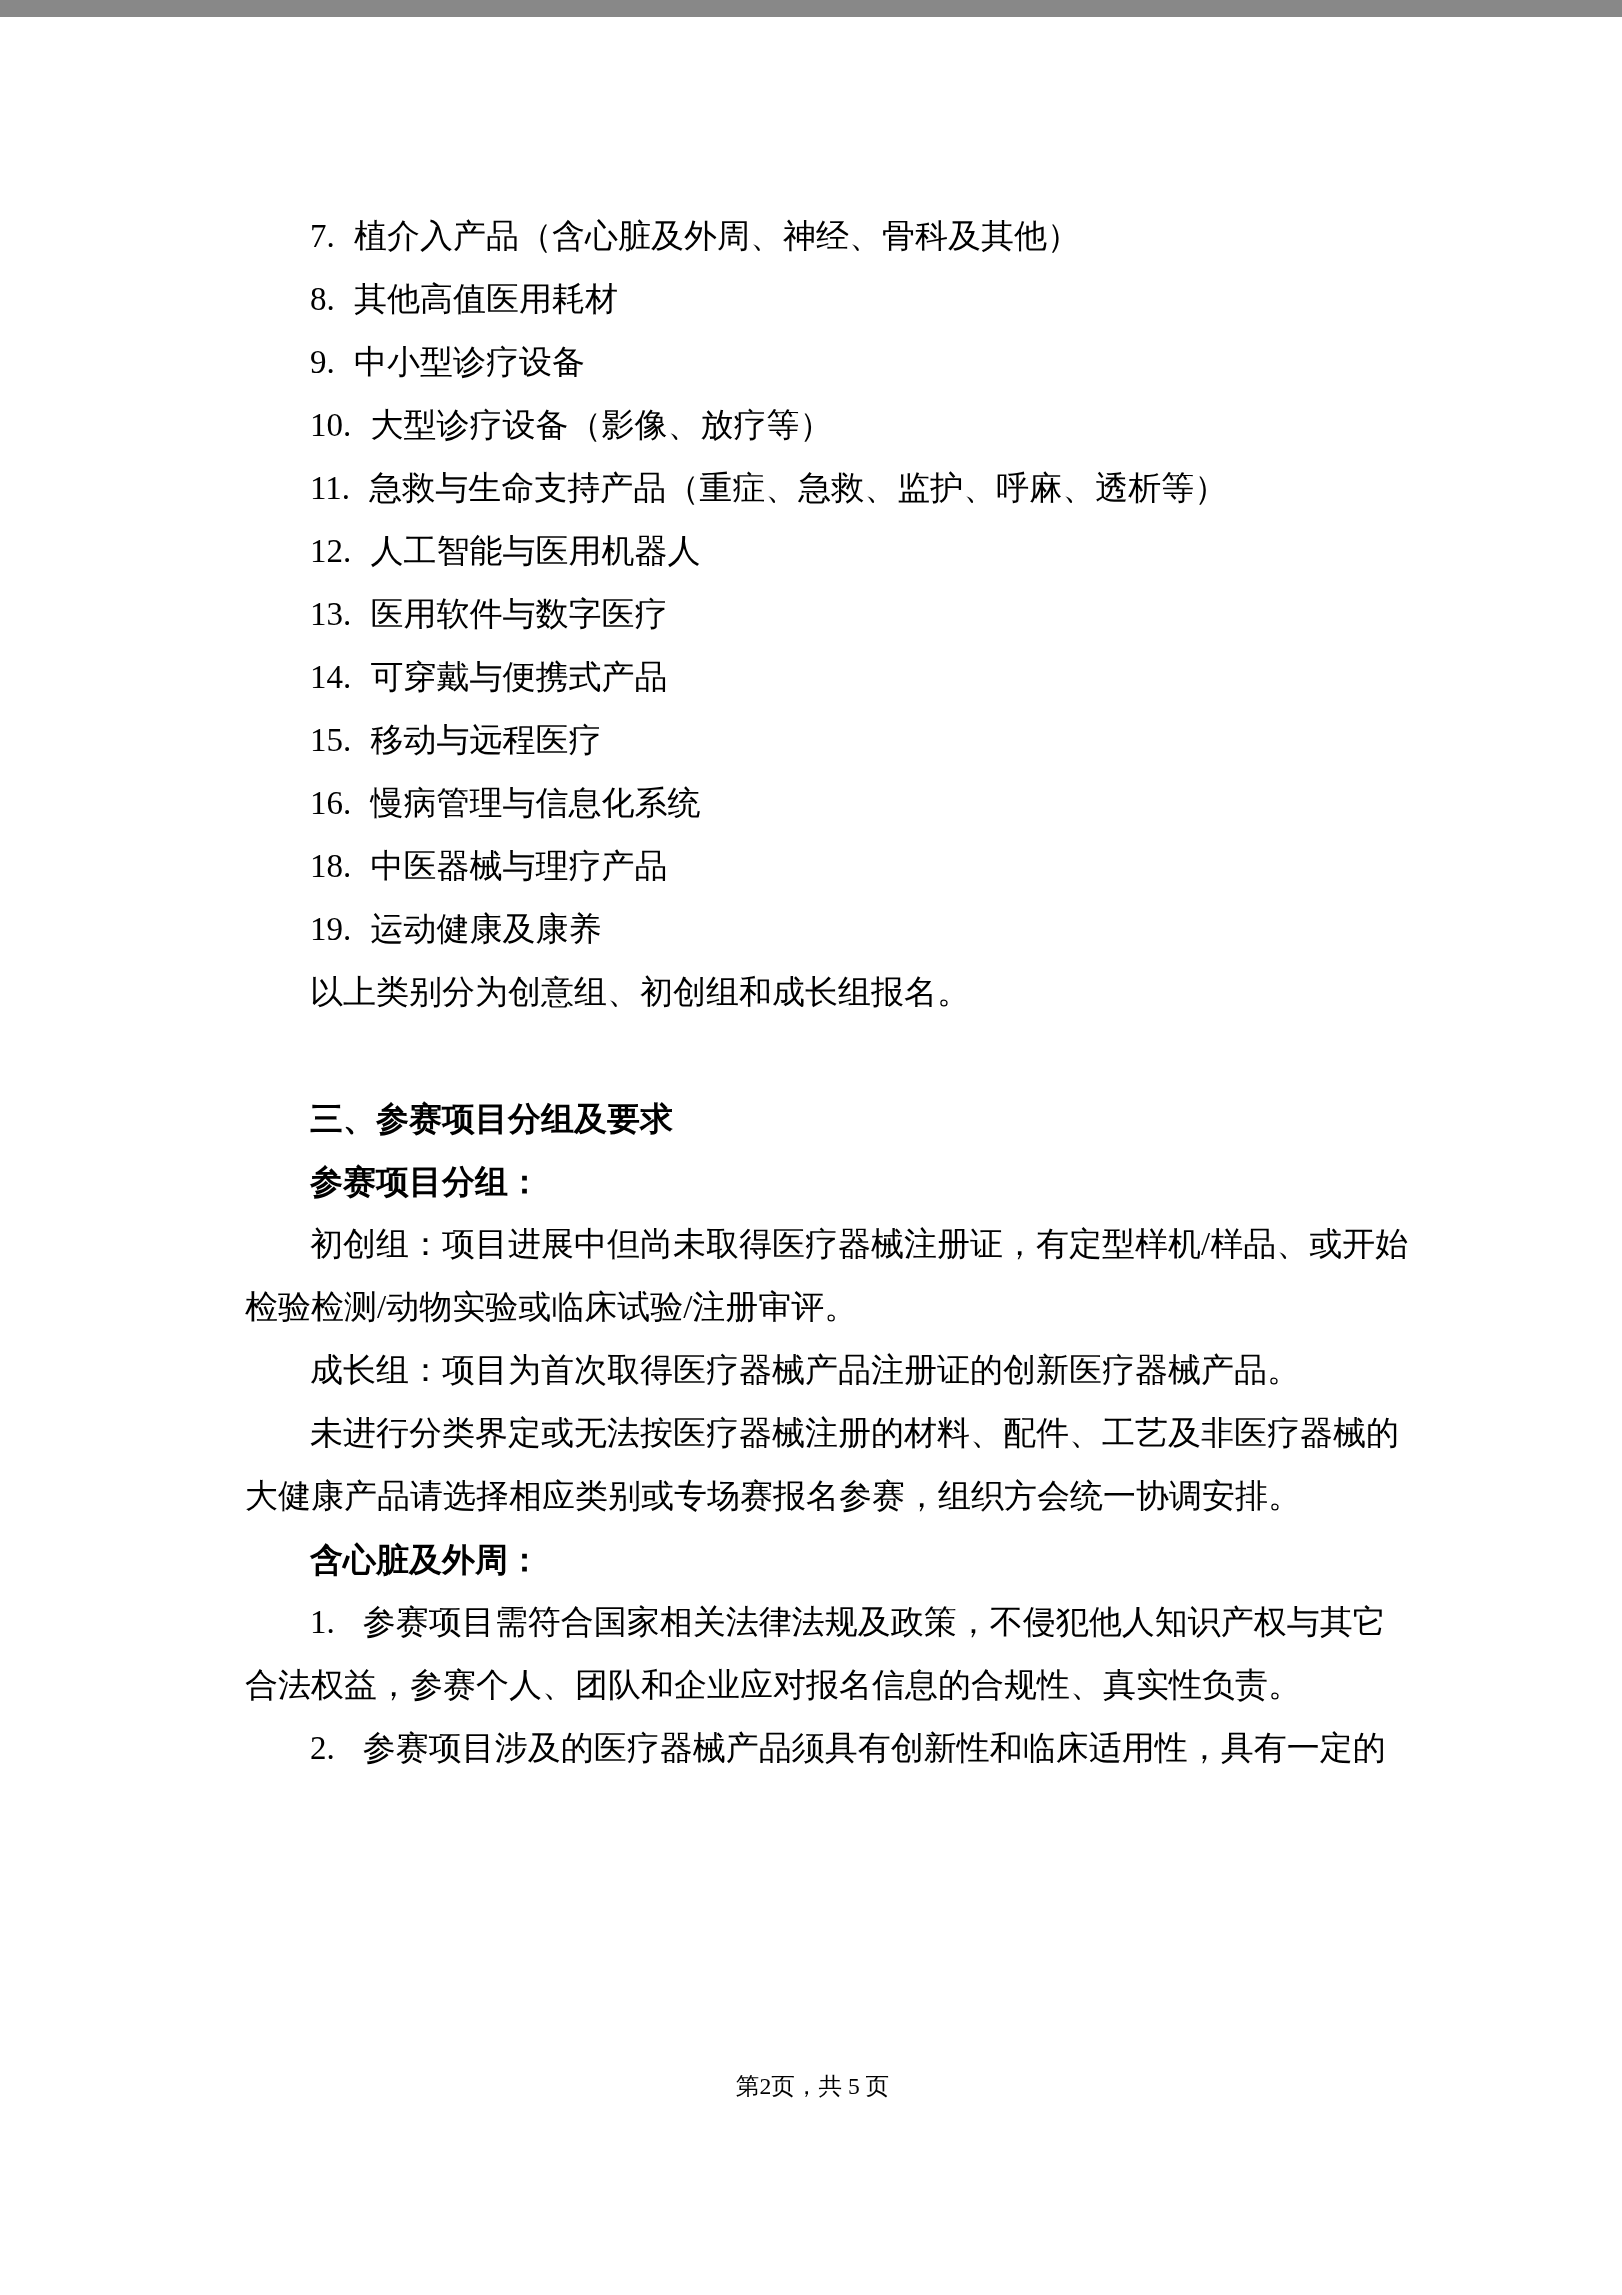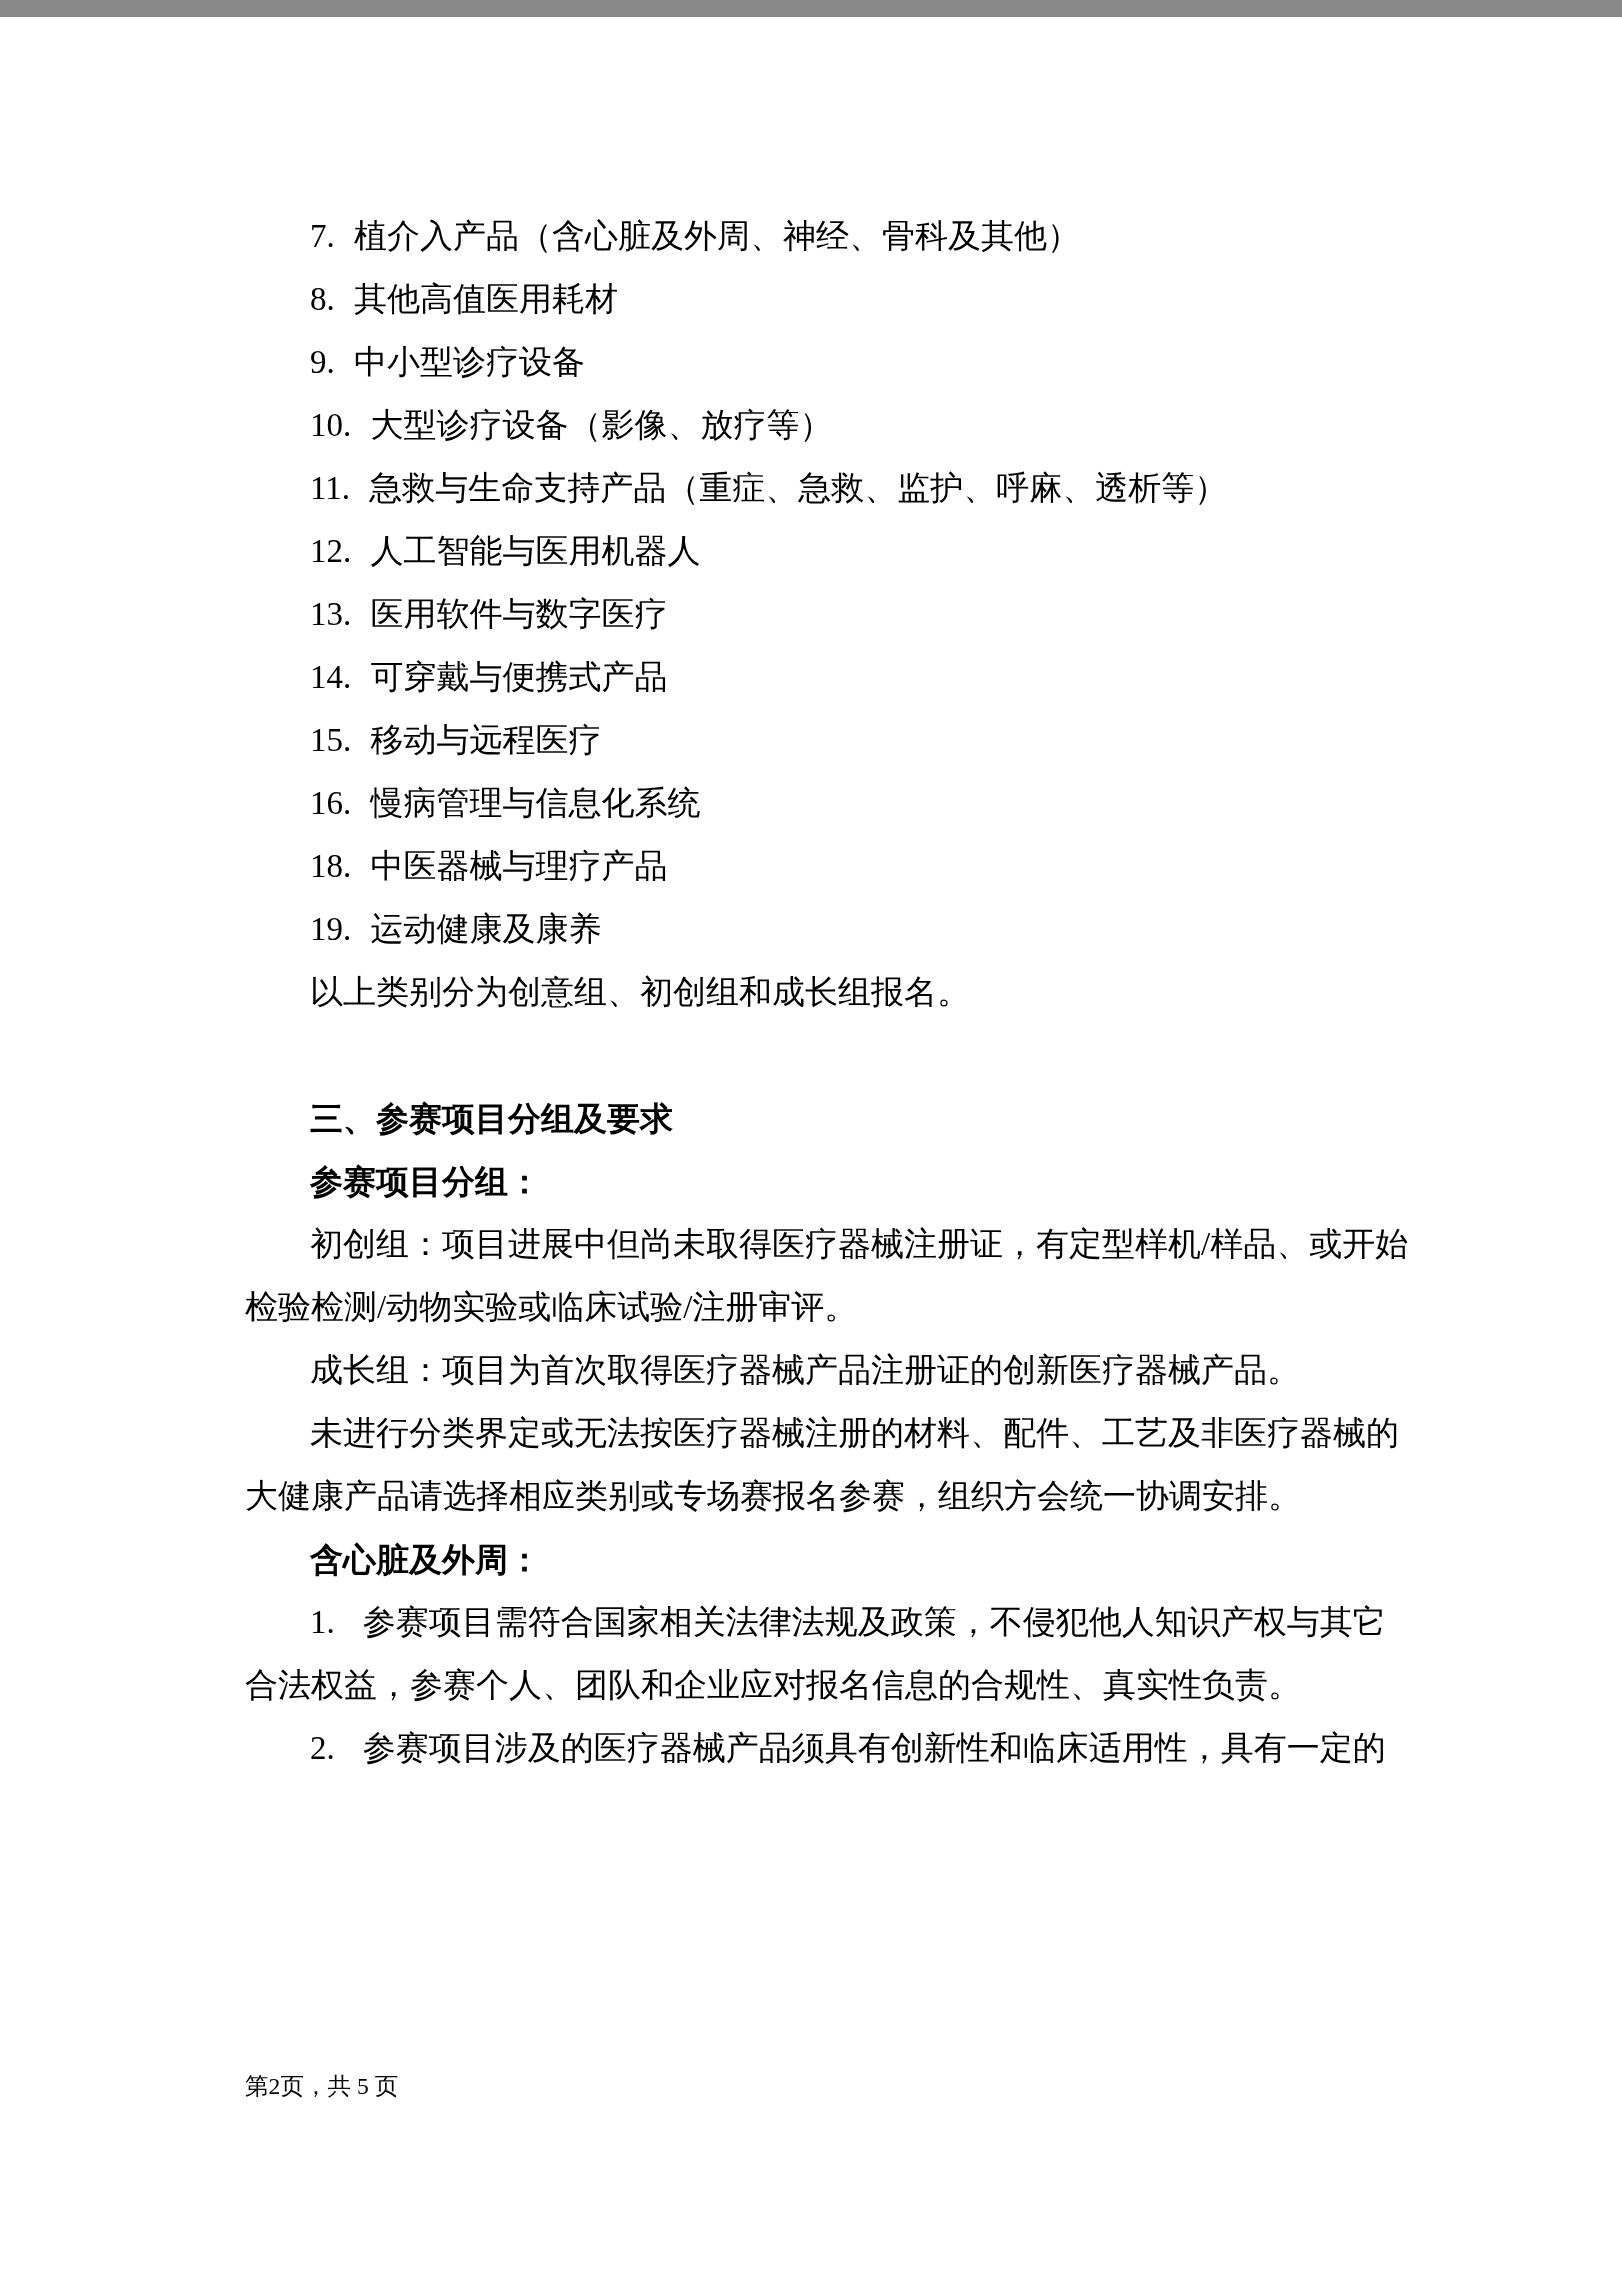--- a/index.html
+++ b/index.html
@@ -47,20 +47,21 @@
     display: inline-block;
     margin-right: 0.85em;
   }
   .footer {
     position: absolute;
     top: 2038px;
     left: 245px;
     width: 1135px;
     height: 63px;
     line-height: 63px;
+    text-align: center;
     font-size: 23.6px;
   }
 </style>
 </head>
 <body>
 
 <div class="page">
   <div class="content">
 
     <div class="line indent"><span class="num">7.</span><span>植介入产品（含心脏及外周、神经、骨科及其他）</span></div>

